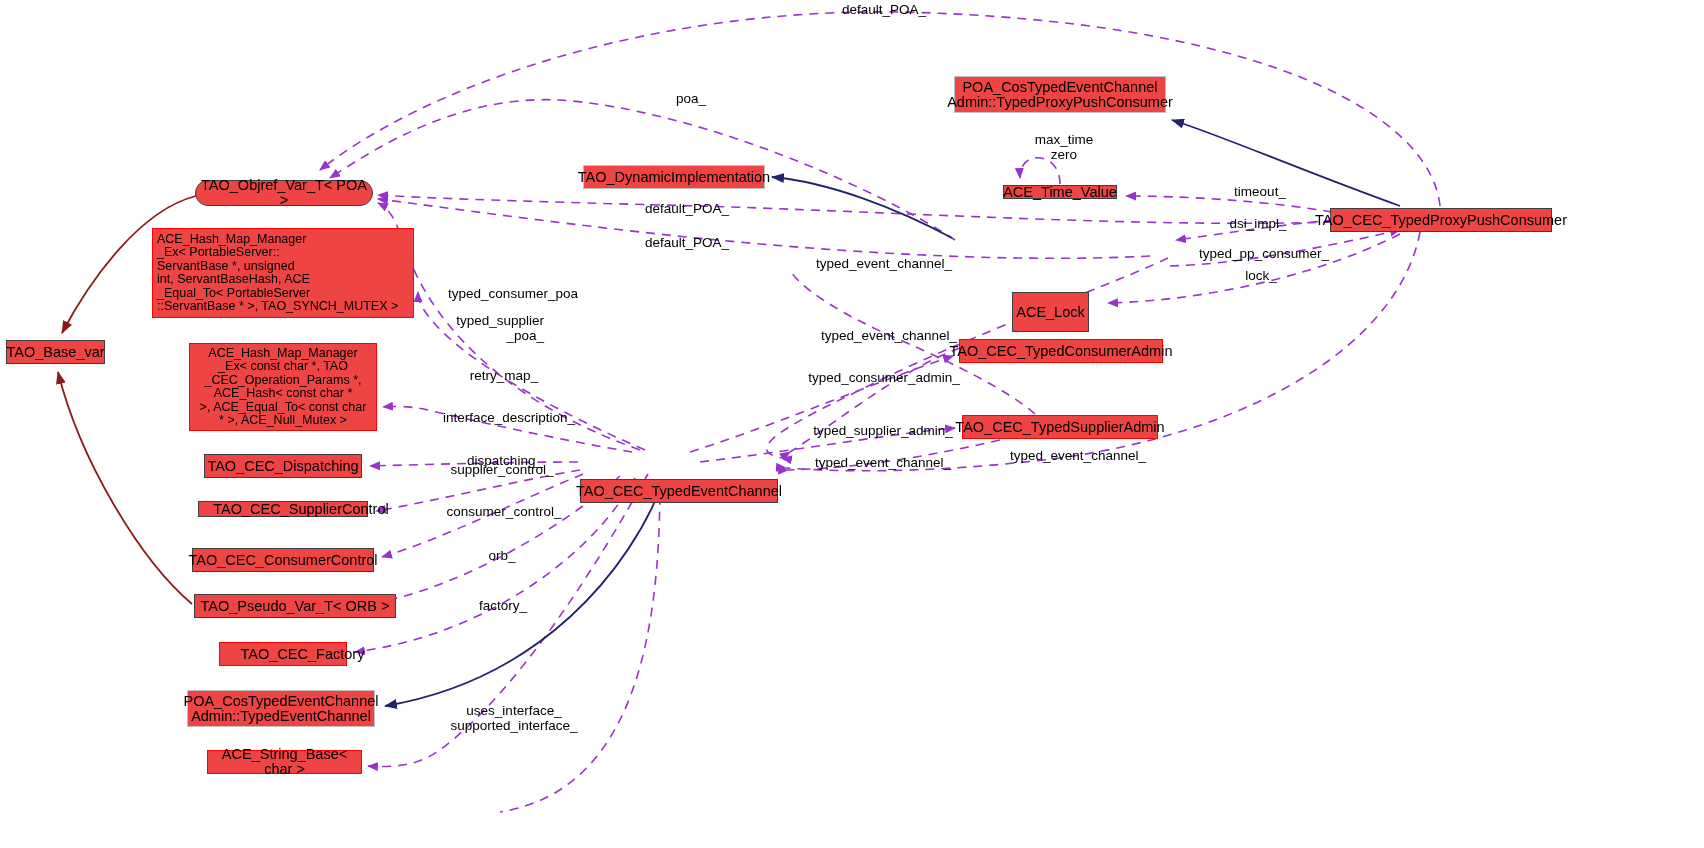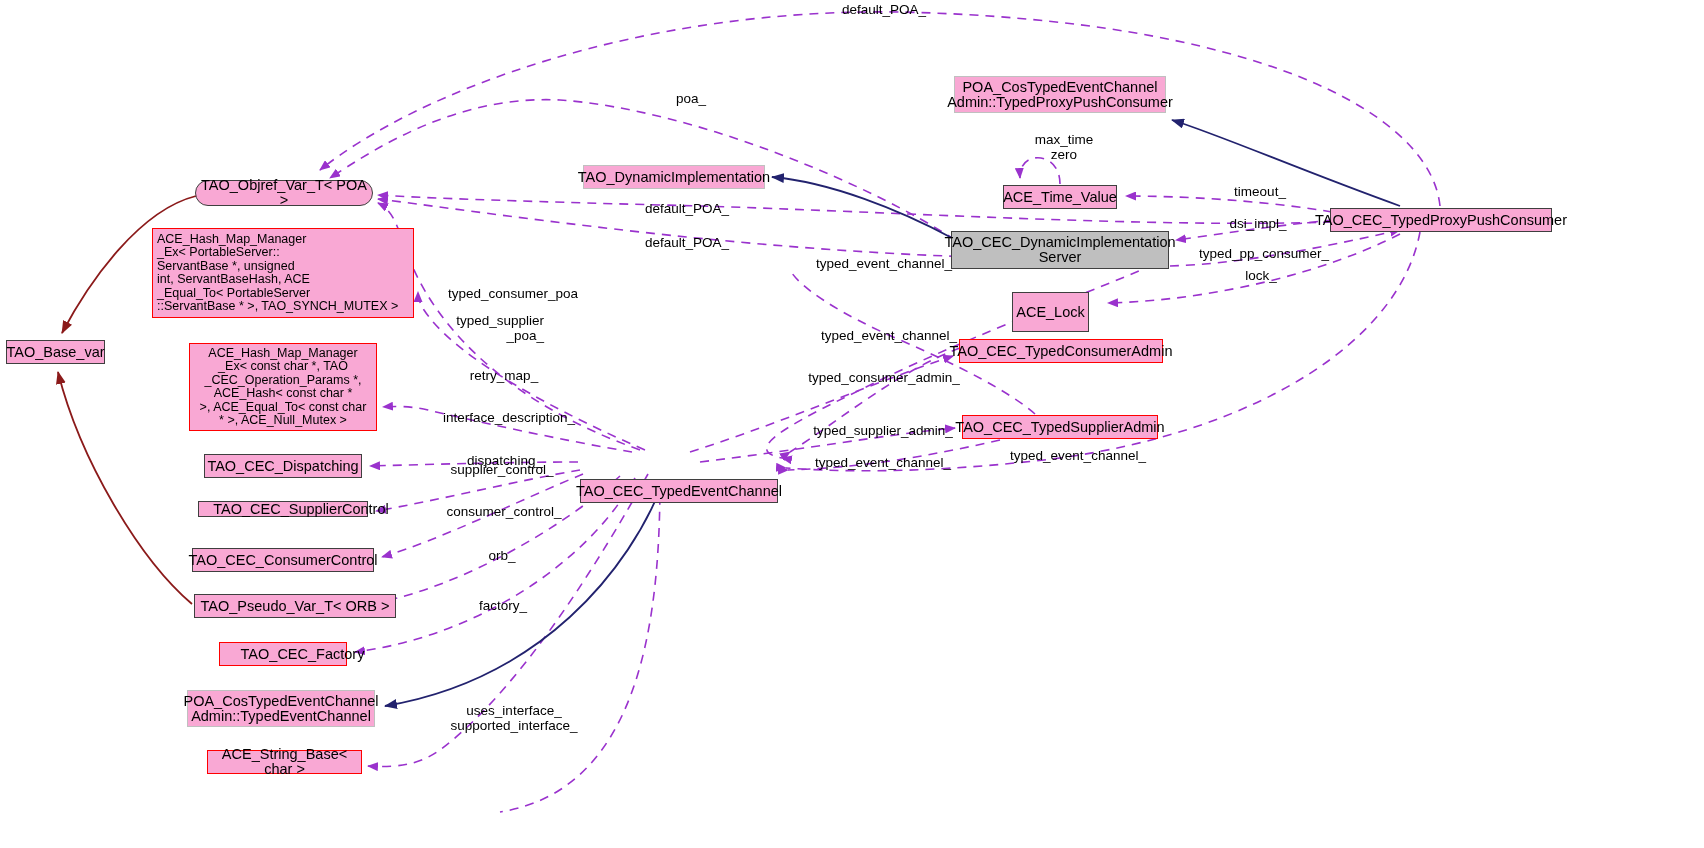--- a/index.html
+++ b/index.html
@@ -19,21 +19,21 @@
     position: absolute;
     left: 0;
     top: 0;
     width: 1704px;
     height: 848px;
     pointer-events: none;
   }
   .node {
     position: absolute;
     box-sizing: border-box;
-    background: #f9a8d4;
+    background: #ef4444;
     border: 1px solid #3f3f3f;
     text-align: center;
     font-size: 14.5px;
     color: #000000;
     line-height: 15px;
     display: flex;
     align-items: center;
     justify-content: center;
     white-space: pre-line;
     z-index: 5;
@@ -172,23 +172,21 @@
   <div class="node" style="left:192px;top:548px;width:182px;height:24px;">TAO_CEC_ConsumerControl</div>
   <div class="node" style="left:194px;top:594px;width:202px;height:24px;">TAO_Pseudo_Var_T&lt; ORB &gt;</div>
   <div class="node red" style="left:219px;top:642px;width:128px;height:24px;padding-left:39px;">TAO_CEC_Factory</div>
   <div class="node grey-border" style="left:187px;top:690px;width:188px;height:37px;">POA_CosTypedEventChannel
 Admin::TypedEventChannel</div>
   <div class="node red" style="left:207px;top:750px;width:155px;height:24px;">ACE_String_Base&lt; char &gt;</div>
   <div class="node grey-border" style="left:583px;top:165px;width:182px;height:24px;">TAO_DynamicImplementation</div>
   <div class="node" style="left:580px;top:455px;width:198px;height:24px;margin-top:24px;">TAO_CEC_TypedEventChannel</div>
   <div class="node grey-border" style="left:954px;top:76px;width:212px;height:37px;">POA_CosTypedEventChannel
 Admin::TypedProxyPushConsumer</div>
-  <div class="node" style="left:1003px;top:185px;width:114px;height:24px;">ACE_Time_Value</div>
-  <div class="node filled" style="left:951px;top:231px;width:218px;height:38px;">TAO_CEC_DynamicImplementation
-Server</div>
+  <div class="node" style="left:1003px;top:185px;width:114px;height:14px;">ACE_Time_Value</div>
   <div class="node" style="left:1012px;top:292px;width:77px;height:40px;">ACE_Lock</div>
   <div class="node red" style="left:959px;top:339px;width:204px;height:24px;">TAO_CEC_TypedConsumerAdmin</div>
   <div class="node red" style="left:962px;top:415px;width:196px;height:24px;">TAO_CEC_TypedSupplierAdmin</div>
   <div class="node" style="left:1330px;top:208px;width:222px;height:24px;">TAO_CEC_TypedProxyPushConsumer</div>
 
   <div class="edge-label" style="left:824px;top:2px;width:120px;">default_POA_</div>
   <div class="edge-label" style="left:666px;top:91px;width:50px;">poa_</div>
   <div class="edge-label" style="left:1024px;top:132px;width:80px;">max_time
 zero</div>
   <div class="edge-label" style="left:637px;top:201px;width:100px;">default_POA_</div>

